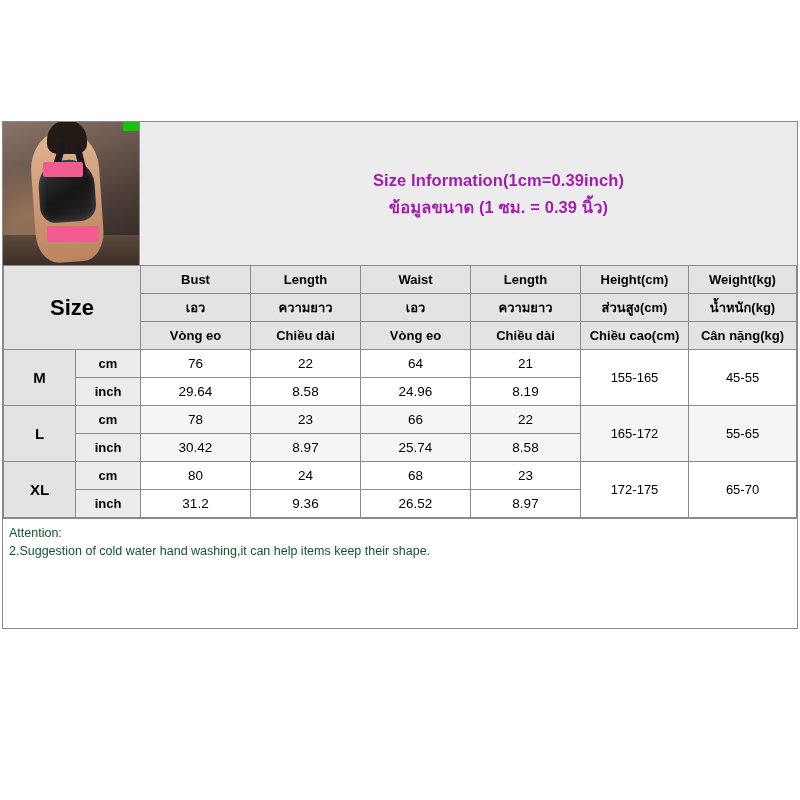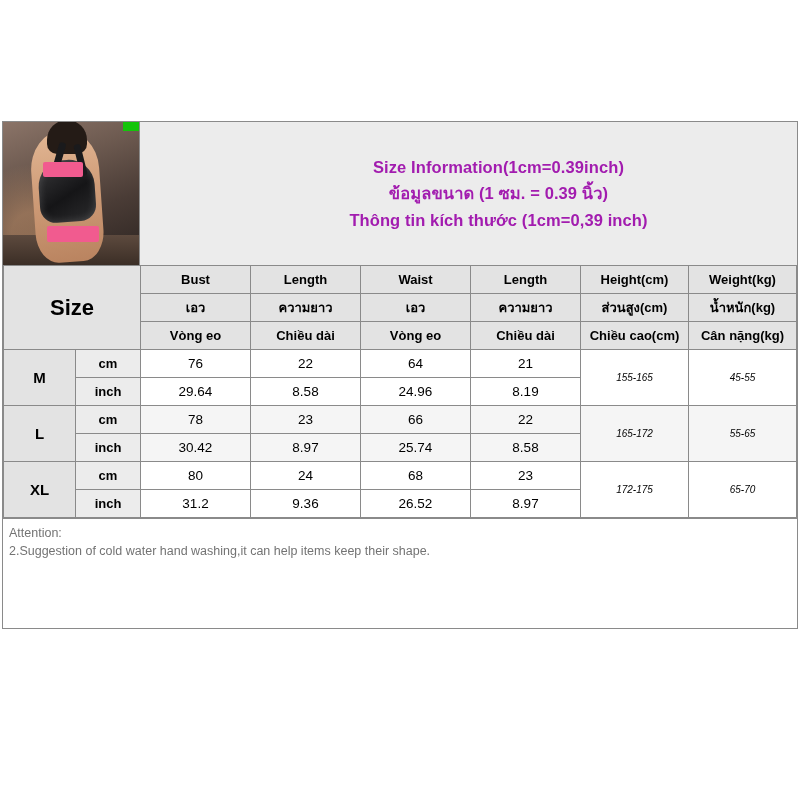--- a/index.html
+++ b/index.html
@@ -189,32 +189,31 @@
   }
   .val-cell {
     background: #ffffff;
     font-size: 13.5px;
   }
   .val-cell.shade {
     background: #f5f5f5;
   }
   .hw-cell {
     background: #ffffff;
-    font-size: 10px;
-    font-style: italic;
+    font-size: 13px;
   }
   .hw-cell.shade {
     background: #f5f5f5;
   }
   
   .attention {
     padding: 5px 6px 8px 6px;
     font-size: 12.5px;
     line-height: 1.45;
-    color: #737373;
+    color: #14532d;
     border-top: 1px solid #8a8a8a;
     background: #ffffff;
   }
   .attention div { white-space: pre-wrap; }
 </style>
 </head>
 <body>
 
 <div class="page">
   <div class="chart">
@@ -228,21 +227,20 @@
         <div class="photo-outfit"></div>
         <div class="photo-strap"></div>
         <div class="photo-strap2"></div>
         <div class="photo-censor censor-a"></div>
         <div class="photo-censor censor-b"></div>
         <div class="photo-green"></div>
       </div>
       <div class="title-cell">
         <div class="title-line">Size Information(1cm=0.39inch)</div>
         <div class="title-line">ข้อมูลขนาด (1 ซม. = 0.39 นิ้ว)</div>
-        <div class="title-line">Thông tin kích thước (1cm=0,39 inch)</div>
       </div>
     </div>
 
     <table class="sizetable">
       <colgroup>
         <col class="col-size">
         <col class="col-unit">
         <col class="col-m">
         <col class="col-m">
         <col class="col-m">

